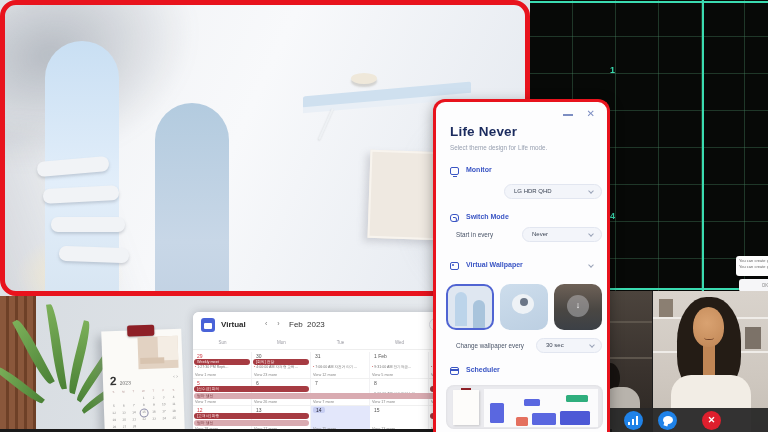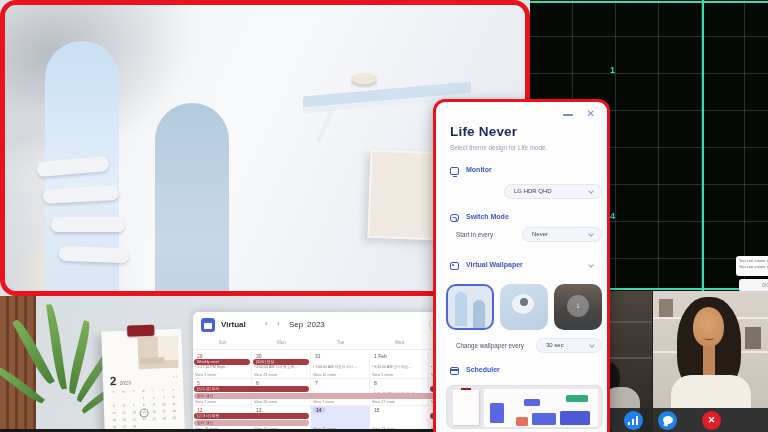--- a/index.html
+++ b/index.html
@@ -297,21 +297,21 @@
           <span>28</span>
         </div>
     </div>
   </div>
 
   <div id="cal-app">
     <div id="cal-head">
       <div id="cal-ic"></div>
       <div id="cal-title">Virtual</div>
       <div id="cal-nav">‹ ›</div>
-      <div id="cal-month">Sep</div>
+      <div id="cal-month">Feb</div>
       <div id="cal-year">2023</div>
       <div id="btn-today" class="pill">Today</div>
       <div id="btn-view" class="pill">Monthly View ⌄</div>
       <div id="cal-name">Calendar Na.. ⌄</div>
     </div>
     <div id="wk-row">
         <div class="wk" style="left: 0px;">Sun</div>
         <div class="wk" style="left: 59px;">Mon</div>
         <div class="wk" style="left: 118px;">Tue</div>
         <div class="wk" style="left: 177px;">Wed</div>

